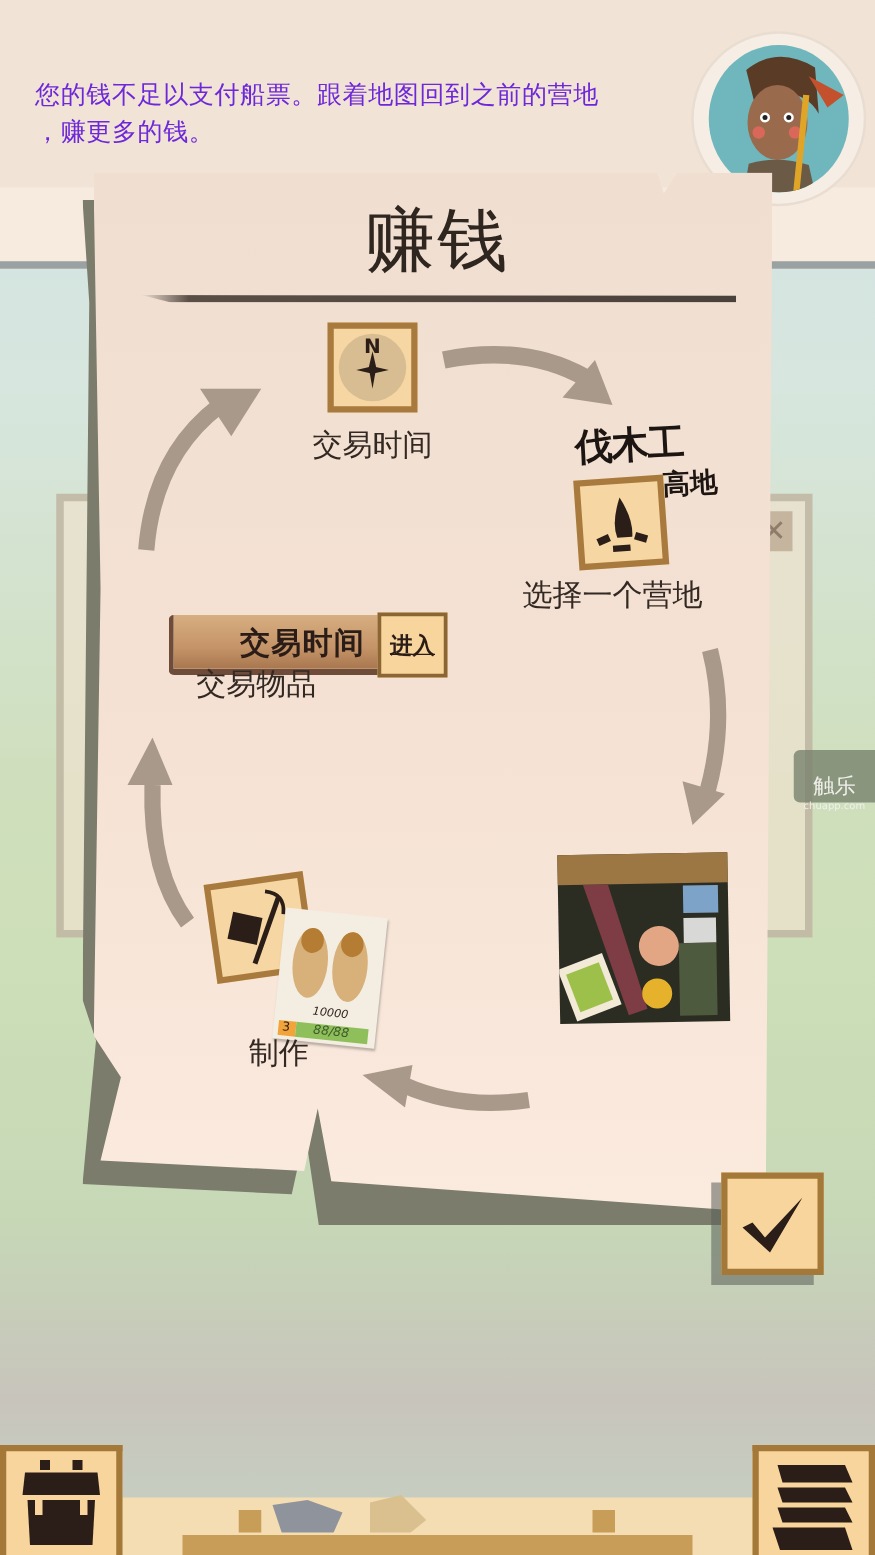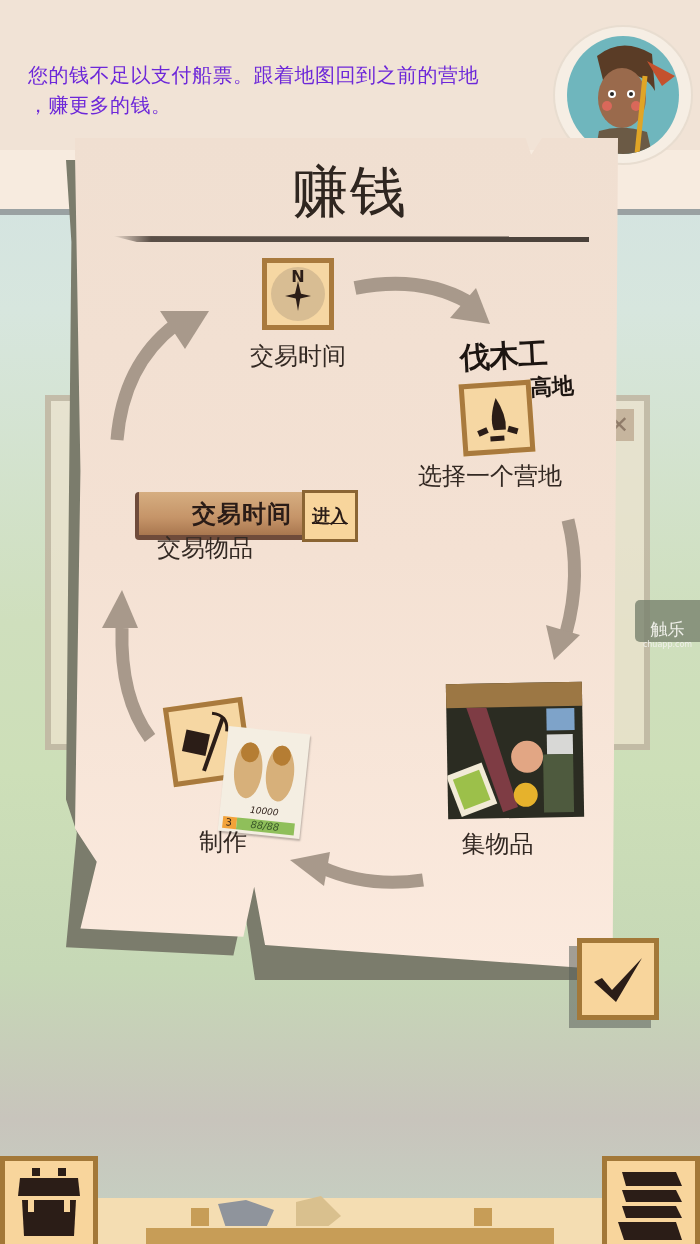--- a/index.html
+++ b/index.html
@@ -201,21 +201,20 @@
     <rect x="100" y="2" width="28" height="22" fill="#7ea3c9"></rect>
     <rect x="100" y="28" width="26" height="20" fill="#d8d8d6"></rect>
     <rect x="96" y="48" width="30" height="58" fill="#4e5a3e"></rect>
     <circle cx="80" cy="50" r="16" fill="#e2a684"></circle>
     <circle cx="78" cy="88" r="12" fill="#e6b22c"></circle>
     <rect x="5" y="60" width="38" height="44" fill="#f2ead6" transform="rotate(-20 24 82)"></rect>
     <rect x="10" y="66" width="28" height="32" fill="#9cc04a" transform="rotate(-20 24 82)"></rect>
   </svg>
 </div>
 <div class="label" style="left:405px;top:828px;width:185px;">
-  <div>集物品</div>
 </div>
 
 <svg class="arrow" style="left:288px;top:848px;" width="140" height="50" viewBox="0 0 140 50">
   <path d="M135 32 Q80 40 35 20" stroke="#a8998b" stroke-width="13" fill="none"></path>
   <path d="M2 12 L42 4 L36 38 Z" fill="#a8998b"></path>
 </svg>
 
 <div class="icon-frame" style="left:168px;top:702px;width:80px;height:80px;transform:rotate(-8deg);">
   <svg width="64" height="64" viewBox="0 0 64 64">
     <rect x="8" y="20" width="24" height="22" fill="#2b1d17" transform="rotate(20 20 31)"></rect>

